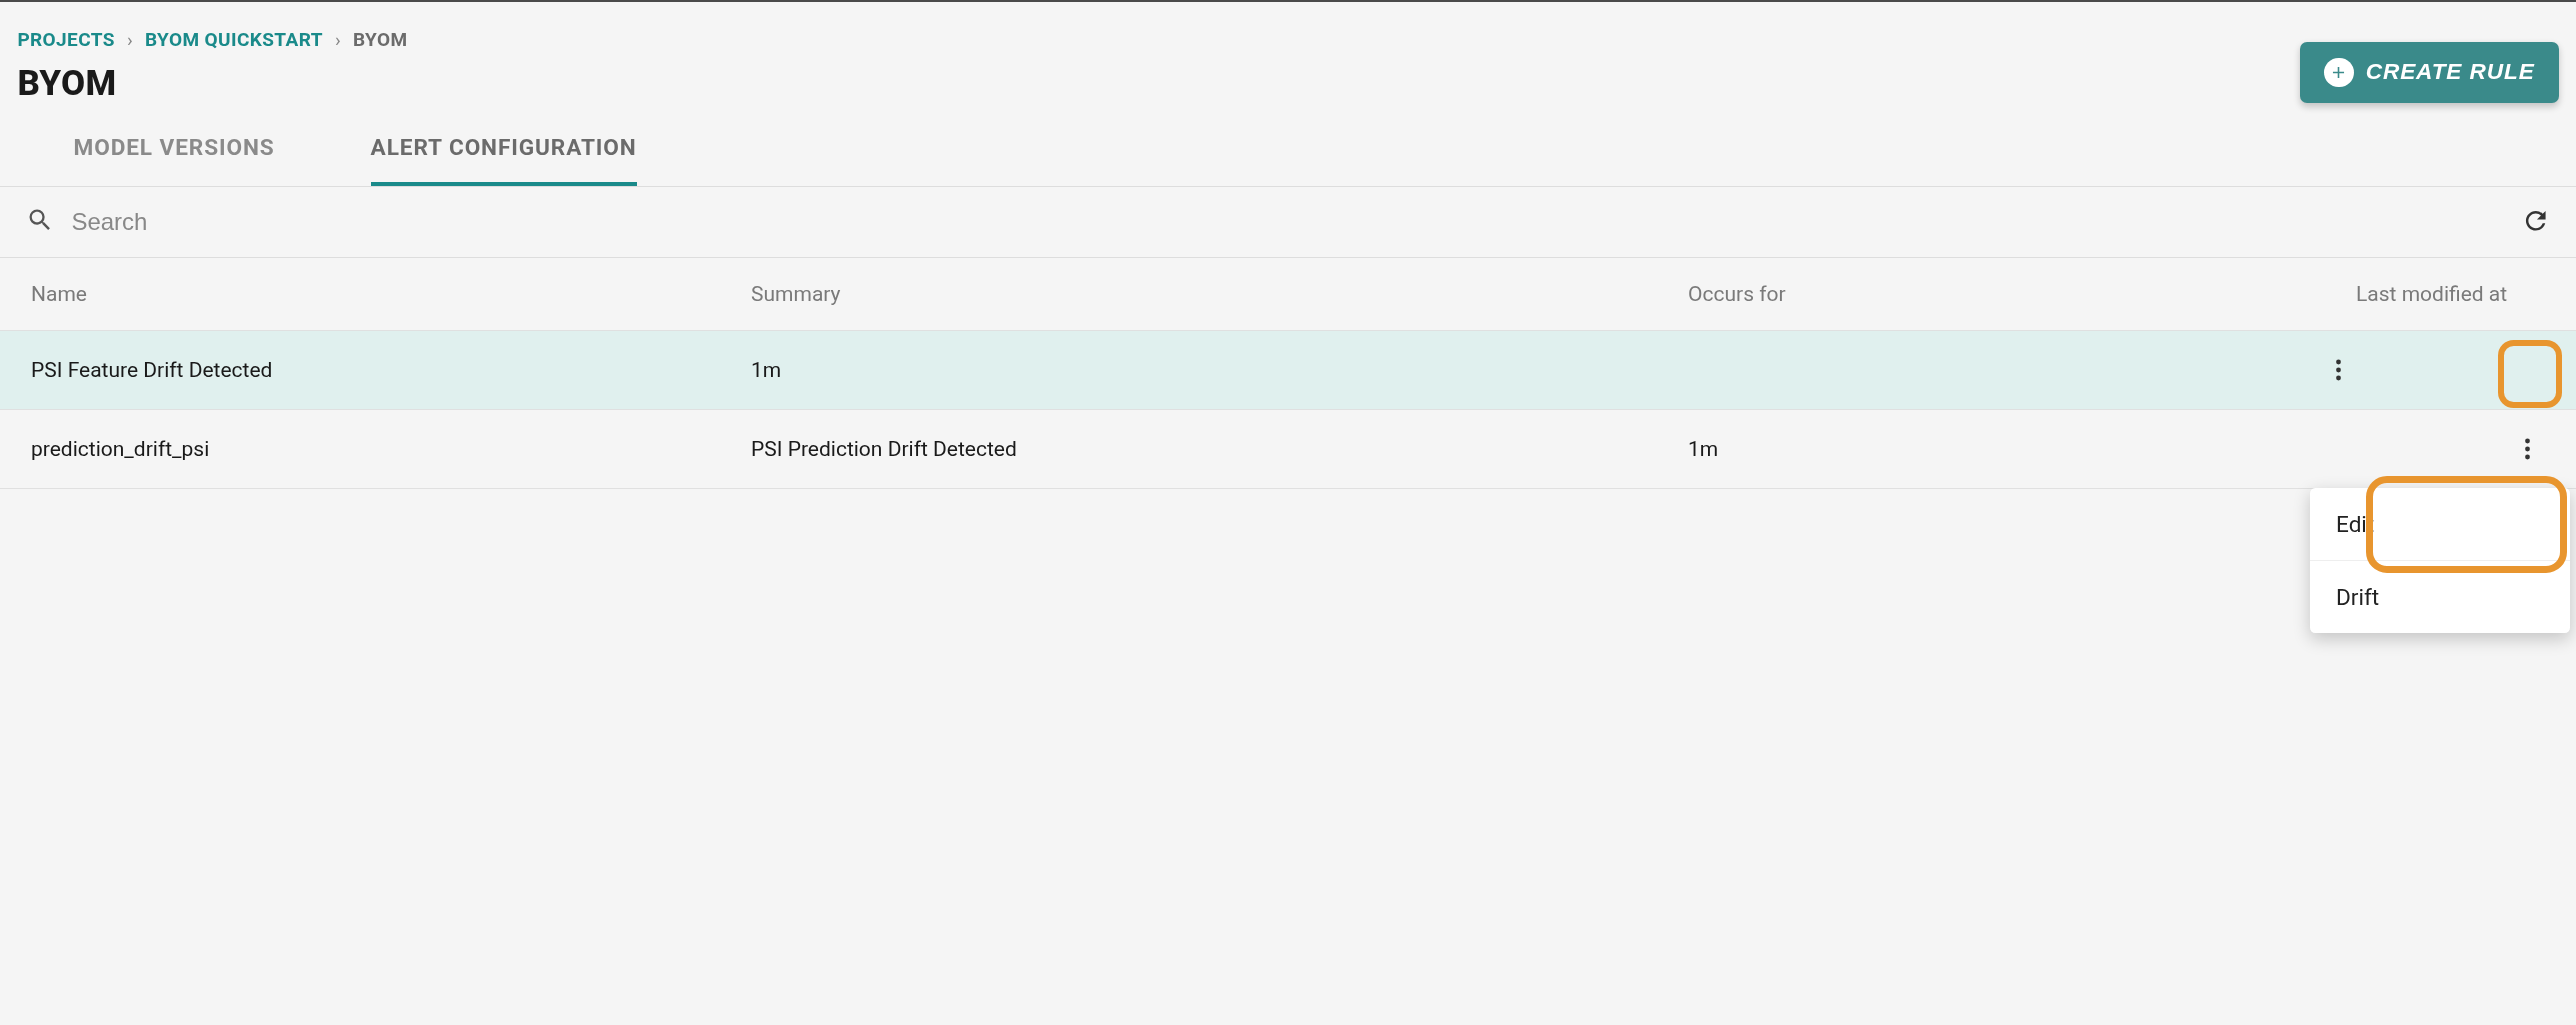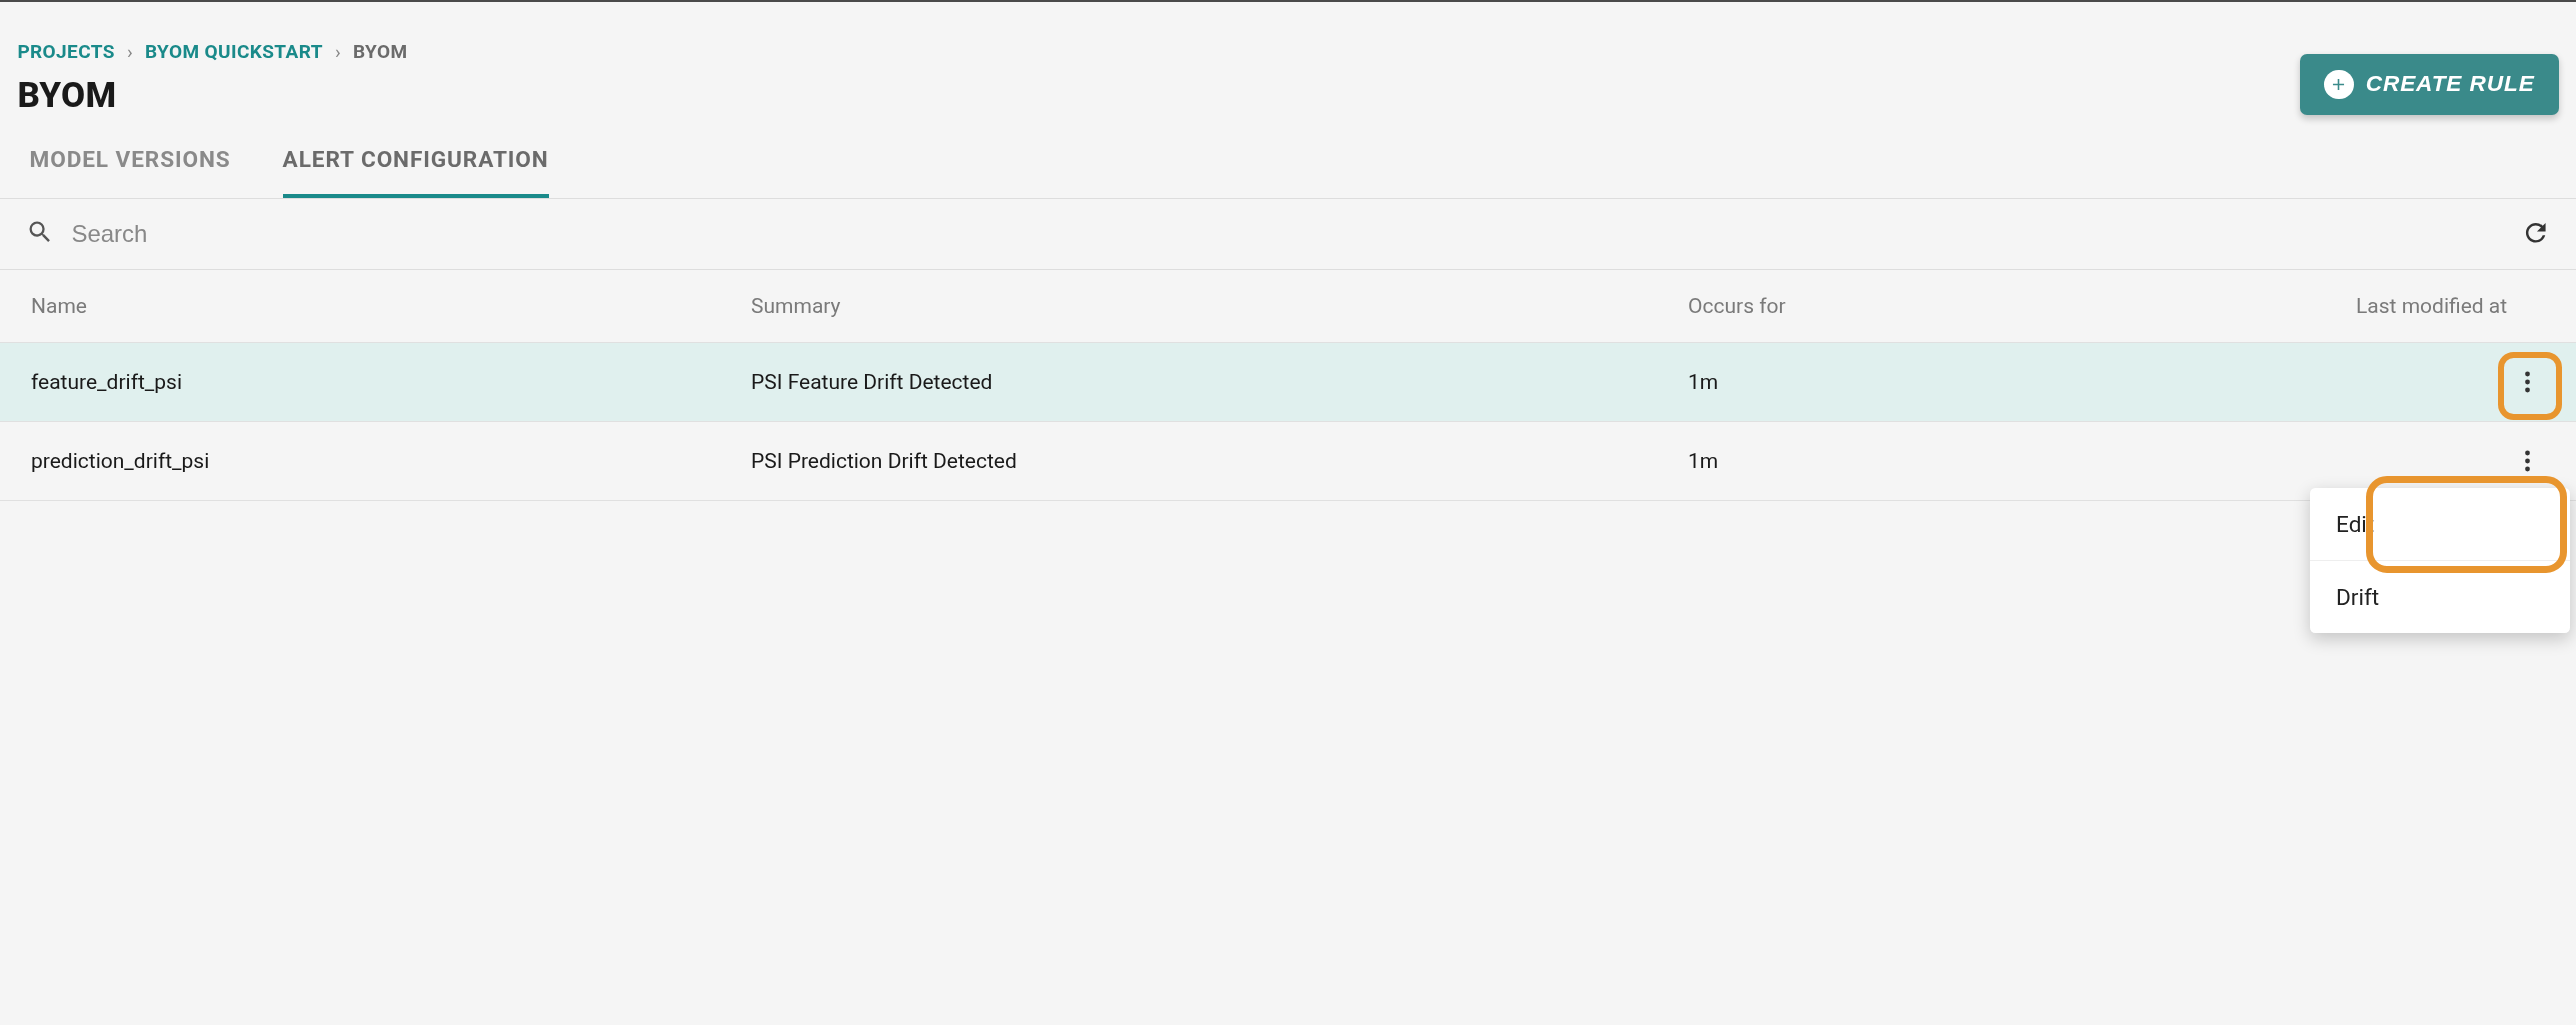--- a/index.html
+++ b/index.html
@@ -7,21 +7,20 @@
   font-family: -apple-system, BlinkMacSystemFont, "Segoe UI", Roboto, Helvetica, Arial, sans-serif;
   background: #f5f5f5;
   color: #212121;
   border-top: 2.6px solid #4a4a4a;
   width: 2576px;
   height: 1026px;
 }
 .header {
   padding: 26px 17.4px 0 17.4px;
   position: relative;
-  margin-top: 12px;
 }
 .breadcrumb {
   font-size: 19px;
   font-weight: 700;
   letter-spacing: 0.4px;
   color: #1a8a8a;
   display: flex;
   align-items: center;
   gap: 12px;
 }
@@ -68,20 +67,21 @@
   border-bottom: 0.9px solid #ddd;
 }
 .tab {
   font-size: 22.6px;
   font-weight: 700;
   letter-spacing: 0.9px;
   color: #8a8a8a;
   padding-bottom: 21px;
   cursor: pointer;
   border-bottom: 4.3px solid transparent;
+  margin-left: 44px;
 }
 .tab.active {
   color: #6b6b6b;
   border-bottom-color: #1a8a8a;
 }
 .search-bar {
   display: flex;
   align-items: center;
   padding: 19px 26px;
   border-bottom: 0.9px solid #ddd;
@@ -210,21 +210,20 @@
 
 <div class="table">
   <div class="thead">
     <div>Name</div>
     <div>Summary</div>
     <div>Occurs for</div>
     <div>Last modified at</div>
   </div>
 
   <div class="trow highlight">
-    <div>feature_drift_psi</div>
     <div>PSI Feature Drift Detected</div>
     <div>1m</div>
     <div class="cell-last">
       <span></span>
       <span class="more-btn">
         <svg width="7" height="24" viewBox="0 0 6 24">
             <circle cx="3" cy="4" r="2.4"></circle>
             <circle cx="3" cy="12" r="2.4"></circle>
             <circle cx="3" cy="20" r="2.4"></circle>
           </svg>

